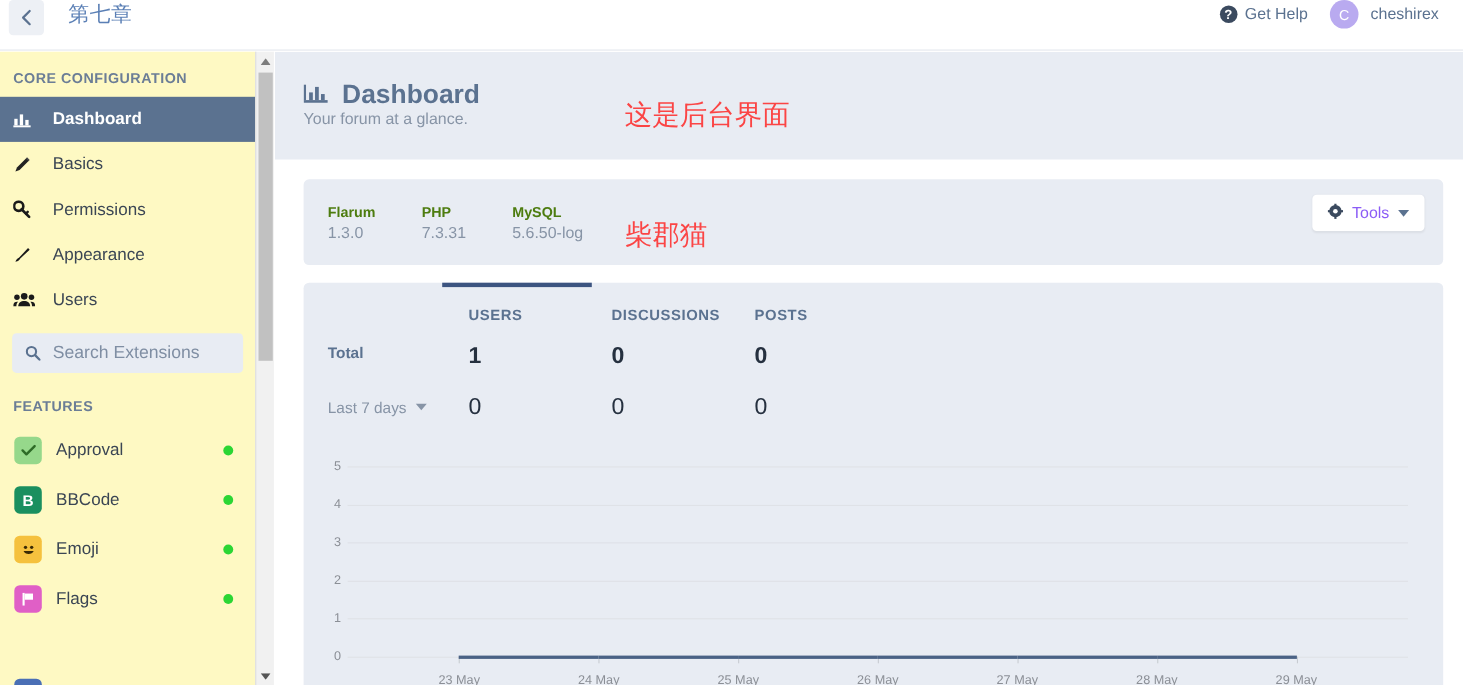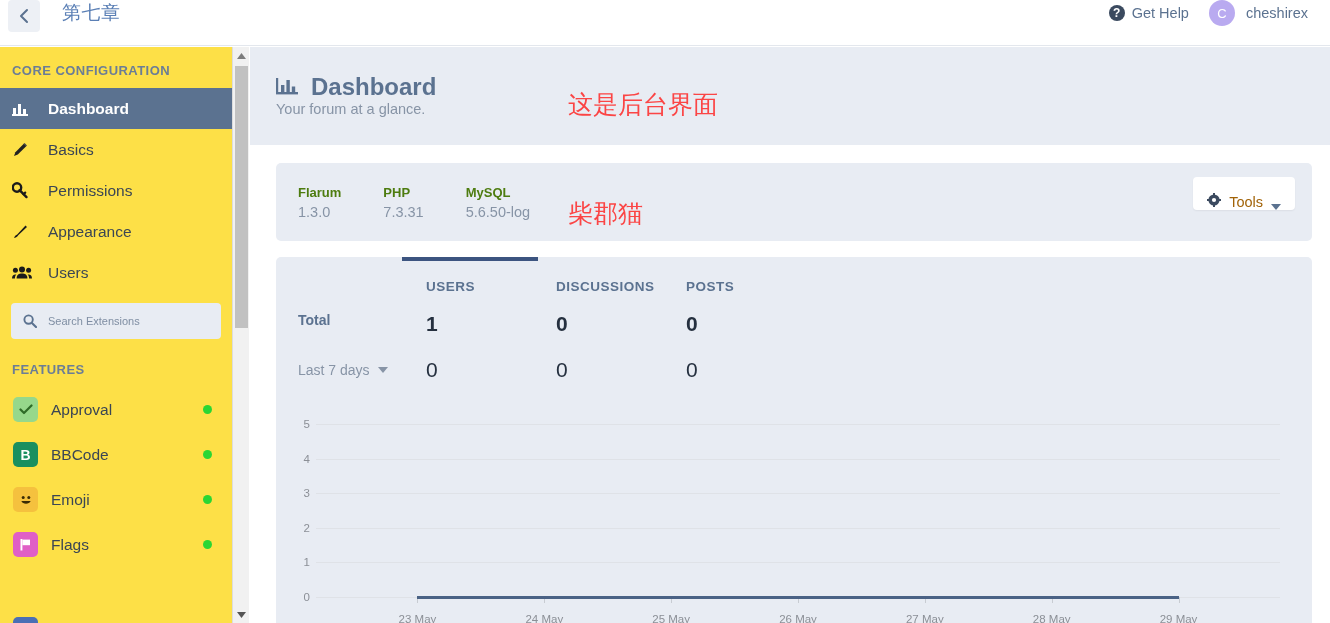--- a/index.html
+++ b/index.html
@@ -58,21 +58,21 @@
     background: #b9aaf0; color: #ffffff;
     font-size: 13px;
     display: flex; align-items: center; justify-content: center;
   }
   .user-name { font-size: 14.5px; color: #5b7290; }
 
   
   .sidebar {
     position: absolute; top: 47px; left: 0;
     width: 232px; height: 576px;
-    background: #fde047;
+    background: #fef9c3;
     overflow: hidden;
   }
   .side-heading {
     font-size: 13px; font-weight: bold;
     color: #6b7d96; letter-spacing: .45px;
     padding: 16px 0 10px 12px;
   }
   .nav-item {
     display: flex; align-items: center;
     height: 41px;
@@ -96,21 +96,21 @@
   .search-box {
     margin: 10px 11px 0 11px;
     height: 36px;
     background: #e8ecf3;
     border-radius: 4px;
     display: flex; align-items: center;
     padding-left: 12px;
     cursor: text;
   }
   .search-box .s-icon { margin-right: 11px; display:flex; }
-  .search-ph { font-size: 11px; color: #7f8ea3; }
+  .search-ph { font-size: 16px; color: #7f8ea3; }
 
   .feat-heading {
     font-size: 13px; font-weight: bold;
     color: #6b7d96; letter-spacing: .45px;
     padding: 23px 0 10px 12px;
   }
   .feat-item {
     display: flex; align-items: center;
     height: 45px;
     padding-left: 13px; padding-right: 20px;
@@ -197,23 +197,23 @@
   }
   .infogroup { margin-right: 42px; }
   .infogroup .k { font-size: 13px; font-weight: bold; color: #4d7c0f; }
   .infogroup .v { font-size: 14.5px; color: #8794a6; margin-top: 4px; }
   .annot-2 { left: 292px; top: 34px; }
   .tools-btn {
     position: absolute; right: 17px; top: 14px;
     height: 33px;
     background: #ffffff;
     border-radius: 4px;
-    display: flex; align-items: flex-end;
+    display: flex; align-items: center;
     padding: 0 14px; gap: 8px;
-    font-size: 14.5px; color: #a16207;
+    font-size: 14.5px; color: #8b5cf6;
     cursor: pointer;
     box-shadow: 0 1px 2px rgba(0,0,0,.06);
   }
   .caret {
     width: 0; height: 0;
     border-left: 5px solid transparent;
     border-right: 5px solid transparent;
     border-top: 6px solid #5b7290;
   }
 

